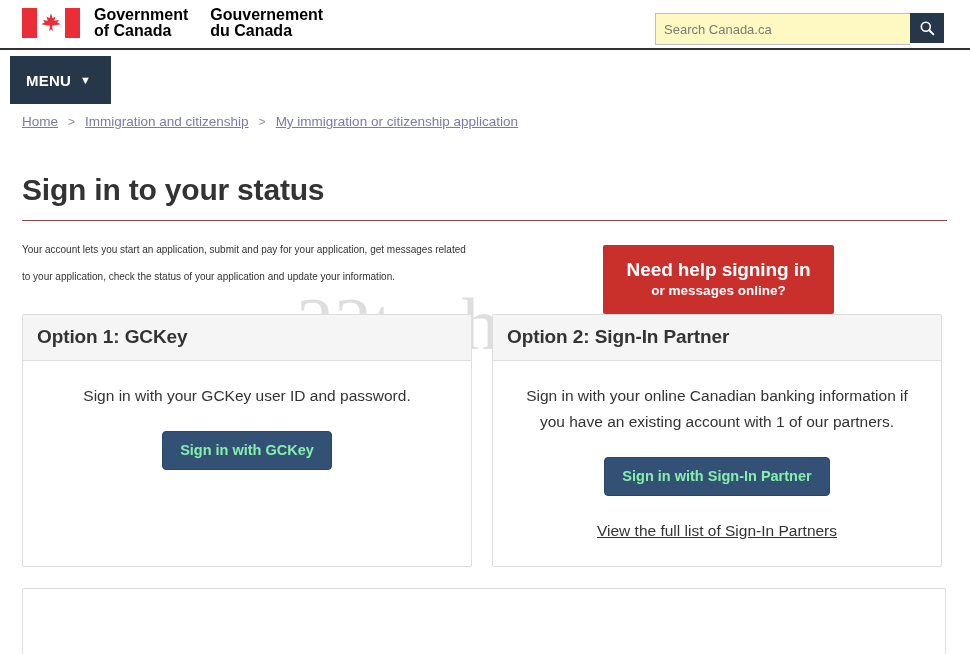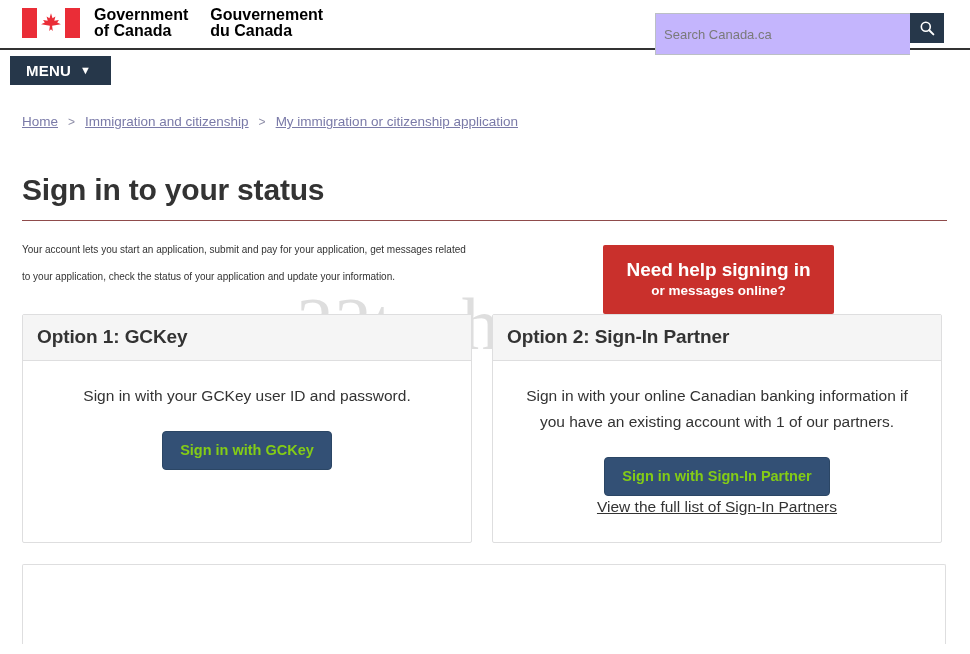--- a/index.html
+++ b/index.html
@@ -81,28 +81,28 @@
   }
   .wordmark span { display: block; }
 
   .search-wrap {
     position: absolute;
     right: 26px; top: 13px;
     display: flex;
     height: 30px;
   }
   .search-input {
-    width: 255px; height: 42px;
+    width: 255px; height: 32px;
     border: 1px solid #bbbfc5;
     border-right: none;
     padding: 0 8px;
     font-family: "Liberation Sans", sans-serif;
     font-size: 13px;
     color: #5c5c5c;
-    background: #c4b5fd;
+    background: #fef9c3;
     outline: none;
   }
   .search-input::placeholder { color: #7a7a7a; }
   .search-btn {
     width: 34px; height: 30px;
     background: #26374a;
     border: 1px solid #26374a;
     cursor: pointer;
     display: flex;
     align-items: center;
@@ -112,21 +112,21 @@
 
   
   .menu-bar {
     position: relative;
     height: 48px;
     background: #fff;
   }
   .menu-btn {
     position: absolute;
     left: 10px; top: 6px;
-    width: 101px; height: 29px;
+    width: 101px; height: 48px;
     background: #26374a;
     color: #fff;
     border: none;
     font-family: "Liberation Sans", sans-serif;
     font-size: 15px;
     font-weight: 700;
     text-align: left;
     padding-left: 16px;
     cursor: pointer;
     display: flex;
@@ -256,33 +256,33 @@
   .panel-body p {
     margin: 0;
     font-size: 15.5px;
     line-height: 26px;
     color: #333;
   }
   .btn-primary {
     display: inline-block;
     margin-top: 22px;
     background: #335075;
-    color: #84cc16;
+    color: #86efac;
     border: 1px solid #2b4665;
     border-radius: 4px;
     padding: 9px 17px 10px 17px;
     font-family: "Liberation Sans", sans-serif;
     font-size: 14.5px;
     font-weight: 700;
     cursor: pointer;
     line-height: 18px;
   }
   .partner-link {
     display: block;
-    margin-top: 2px;
+    margin-top: 26px;
     font-size: 15.5px;
     color: #333;
     text-decoration: underline;
   }
 
   
   .panel-bottom {
     margin-top: 21px;
     width: 924px;
     height: 80px;

